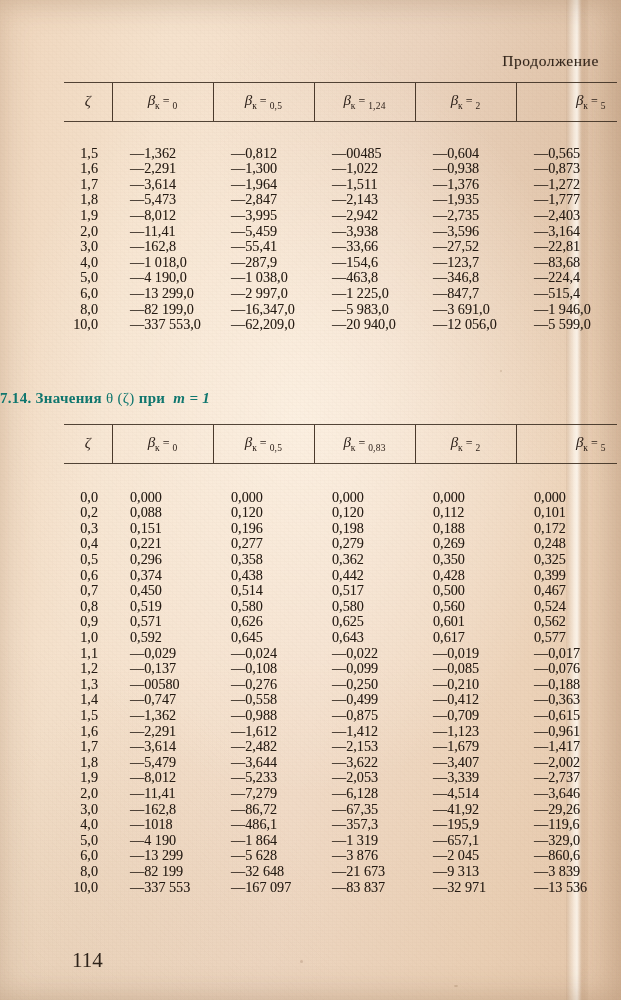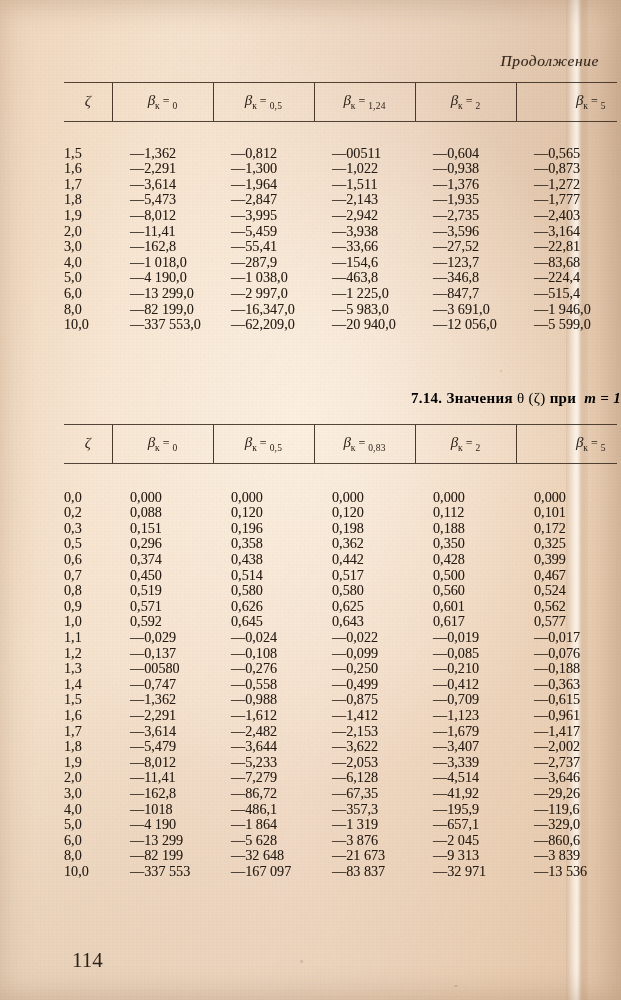--- a/index.html
+++ b/index.html
@@ -62,21 +62,20 @@
   .content {
     position: absolute;
     inset: 0;
     z-index: 3;
   }
 
   .running-head {
     position: absolute;
     top: 52px;
     right: 22px;
-    font-style: italic;
     font-size: 15.5px;
     letter-spacing: 0.6px;
     color: #33261c;
     text-shadow: 0 0 1px rgba(60,42,28,0.30);
   }
 
   table.tbl {
     position: absolute;
     border-collapse: collapse;
     table-layout: fixed;
@@ -121,36 +120,36 @@
   tbody td {
     font-size: 14.2px;
     padding: 0;
     height: 15.6px;
     line-height: 15.6px;
     color: #241b14;
     white-space: nowrap;
     text-shadow: 0 0 0.6px rgba(50,35,22,0.35);
   }
   td.c-arg {
-    text-align: left;
+    text-align: right;
     padding-right: 14px;
   }
   td.c-val {
     text-align: left;
     padding-left: 18px;
   }
 
   .section-title {
     position: absolute;
     width: 100%;
-    text-align: right;
+    text-align: left;
     font-weight: bold;
     font-size: 15px;
     letter-spacing: 0.3px;
-    color: #000000;
+    color: #0f766e;
   }
   .section-title .ital { font-style: italic; font-weight: bold; }
 
   .folio {
     position: absolute;
     left: 72px;
     bottom: 27px;
     font-size: 21px;
     color: #2e231a;
   }
@@ -216,21 +215,21 @@
         </tr>
     </thead>
     <tbody>
         <tr>
           <td colspan="6" style="height: 24px;"></td>
         </tr>
         <tr>
           <td class="c-arg">1,5</td>
           <td class="c-val">—1,362</td>
           <td class="c-val">—0,812</td>
-          <td class="c-val">—00511</td>
+          <td class="c-val">—00485</td>
           <td class="c-val">—0,604</td>
           <td class="c-val">—0,565</td>
         </tr>
         <tr>
           <td class="c-arg">1,6</td>
           <td class="c-val">—2,291</td>
           <td class="c-val">—1,300</td>
           <td class="c-val">—1,022</td>
           <td class="c-val">—0,938</td>
           <td class="c-val">—0,873</td>
@@ -389,20 +388,28 @@
         </tr>
         <tr>
           <td class="c-arg">0,3</td>
           <td class="c-val">0,151</td>
           <td class="c-val">0,196</td>
           <td class="c-val">0,198</td>
           <td class="c-val">0,188</td>
           <td class="c-val">0,172</td>
         </tr>
         <tr>
+          <td class="c-arg">0,4</td>
+          <td class="c-val">0,221</td>
+          <td class="c-val">0,277</td>
+          <td class="c-val">0,279</td>
+          <td class="c-val">0,269</td>
+          <td class="c-val">0,248</td>
+        </tr>
+        <tr>
           <td class="c-arg">0,5</td>
           <td class="c-val">0,296</td>
           <td class="c-val">0,358</td>
           <td class="c-val">0,362</td>
           <td class="c-val">0,350</td>
           <td class="c-val">0,325</td>
         </tr>
         <tr>
           <td class="c-arg">0,6</td>
           <td class="c-val">0,374</td>

